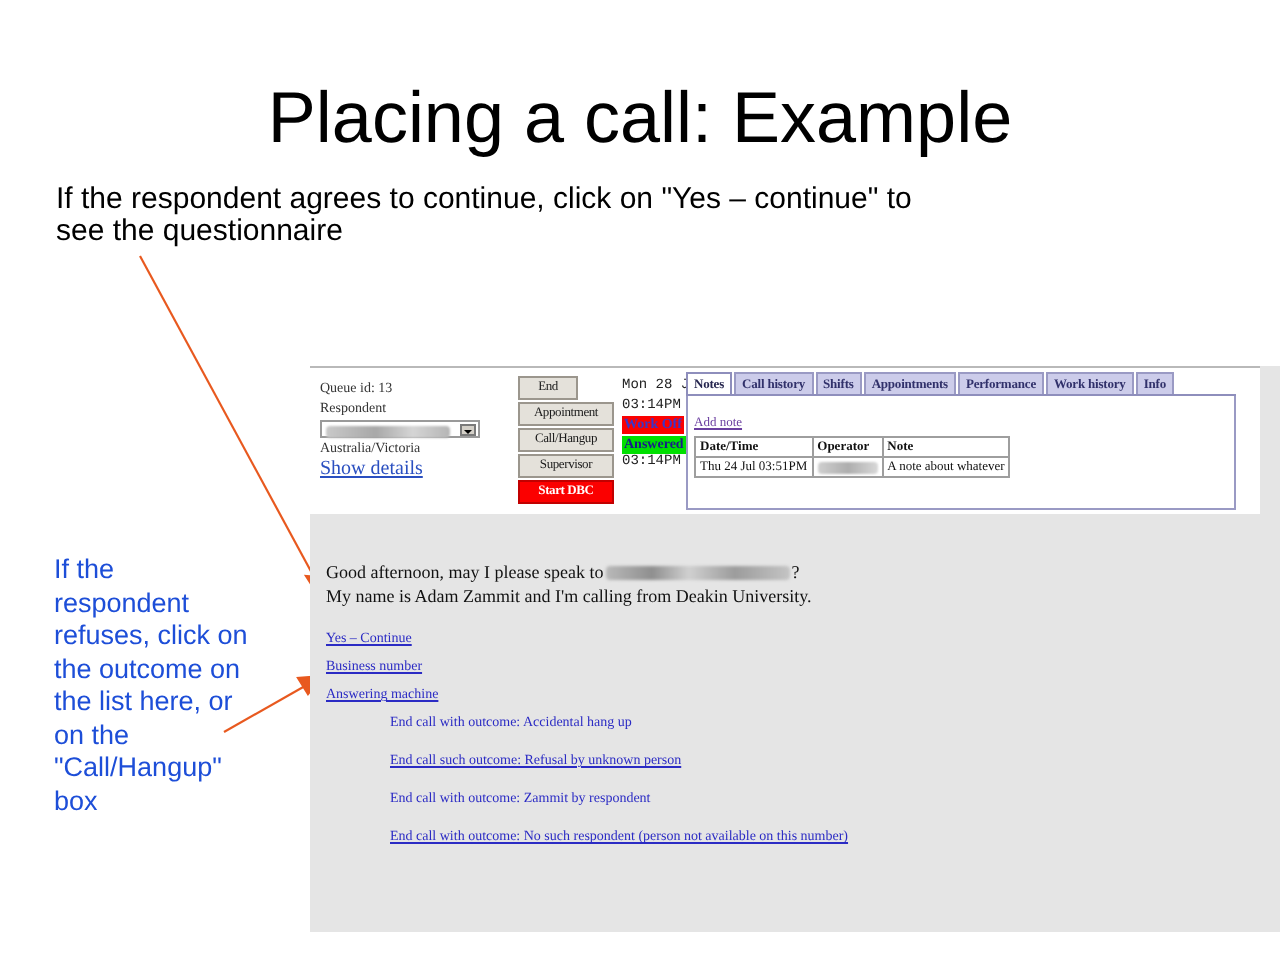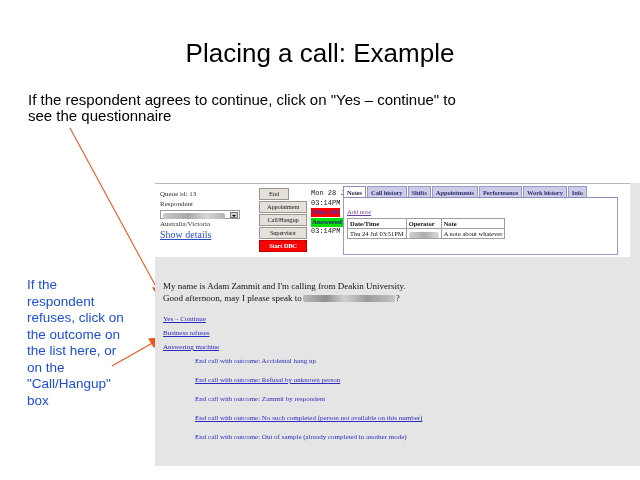--- a/index.html
+++ b/index.html
@@ -12,21 +12,21 @@
     overflow: hidden;
     font-family: "Liberation Sans", sans-serif;
   }
 
   
   #slide-title {
     position: absolute;
     left: 0; top: 38px;
     width: 640px;
     text-align: center;
-    font-size: 26px;
+    font-size: 36px;
     font-weight: normal;
     color: #000000;
     letter-spacing: 0px;
     white-space: nowrap;
   }
   #top-note {
     position: absolute;
     left: 28px; top: 92px;
     width: 430px;
     font-size: 15px;
@@ -314,21 +314,21 @@
       <button class="app-btn btn-narrow">End</button>
       <button class="app-btn">Appointment</button>
       <button class="app-btn">Call/Hangup</button>
       <button class="app-btn">Supervisor</button>
       <button class="app-btn btn-danger">Start DBC</button>
     </div>
 
     <div class="status-col">
       <div class="st-line">Mon 28 Jul</div>
       <div class="st-line">03:14PM</div>
-      <div><span class="badge badge-off">Time Off</span></div>
+      <div><span class="badge badge-off">Work Off</span></div>
       <div><span class="badge badge-ok">Answered</span></div>
       <div class="st-line">03:14PM</div>
     </div>
 
     <div class="notes-panel">
       <div class="tabbar">
         <div class="tab active">Notes</div>
         <div class="tab">Call history</div>
         <div class="tab">Shifts</div>
         <div class="tab">Appointments</div>
@@ -352,32 +352,31 @@
               <td><span class="op-redact"></span></td>
               <td>A note about whatever</td>
             </tr>
           </tbody>
         </table>
       </div>
     </div>
   </div>
 
   <div class="script-area">
-    <div class="script-line">My name is Adam Zammit and I'm calling from Deakin University.</div>
     <div class="script-line">
       <span>Good afternoon, may I please speak to</span><span class="name-redact"></span><span>?</span>
     </div>
+    <div class="script-line">My name is Adam Zammit and I'm calling from Deakin University.</div>
 
     <div class="primary-links">
       <a class="app-link" href="#">Yes – Continue</a>
-      <a class="app-link" href="#">Business refuses</a>
+      <a class="app-link" href="#">Business number</a>
       <a class="app-link" href="#">Answering machine</a>
     </div>
 
     <div class="outcome-links">
       <a class="app-link no-underline" href="#">End call with outcome: Accidental hang up</a>
-      <a class="app-link" href="#">End call with outcome: Refusal by unknown person</a>
+      <a class="app-link" href="#">End call such outcome: Refusal by unknown person</a>
       <a class="app-link no-underline" href="#">End call with outcome: Zammit by respondent</a>
-      <a class="app-link" href="#">End call with outcome: No such completed (person not available on this number)</a>
-      <a class="app-link no-underline" href="#">End call with outcome: Out of sample (already completed in another mode)</a>
+      <a class="app-link" href="#">End call with outcome: No such respondent (person not available on this number)</a>
     </div>
   </div>
 </div>
 
 </body></html>

